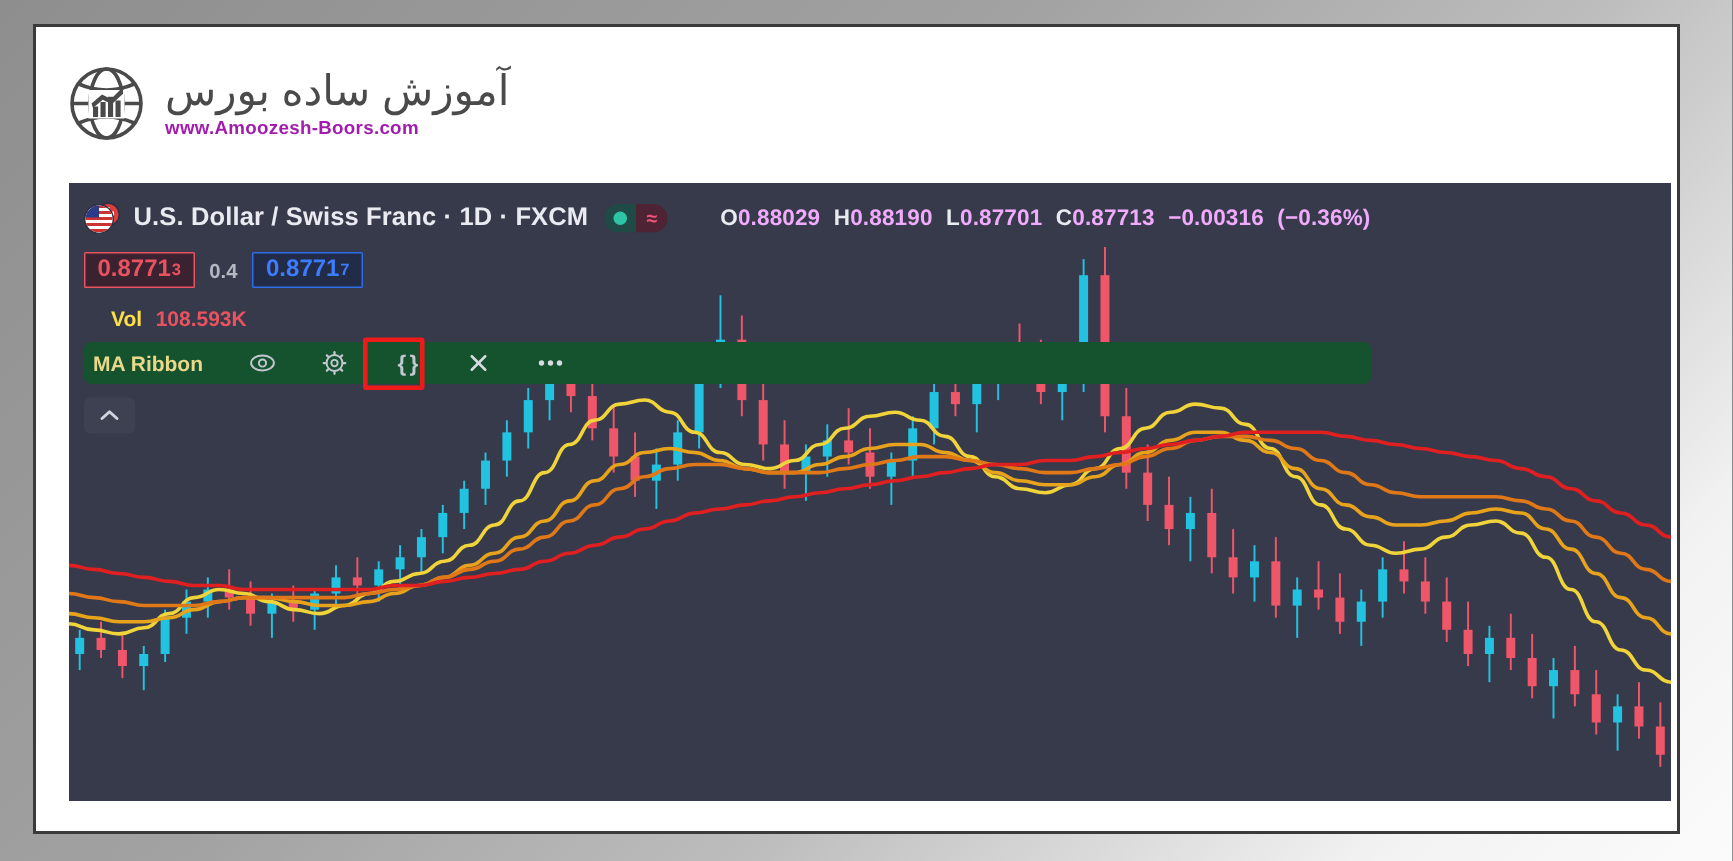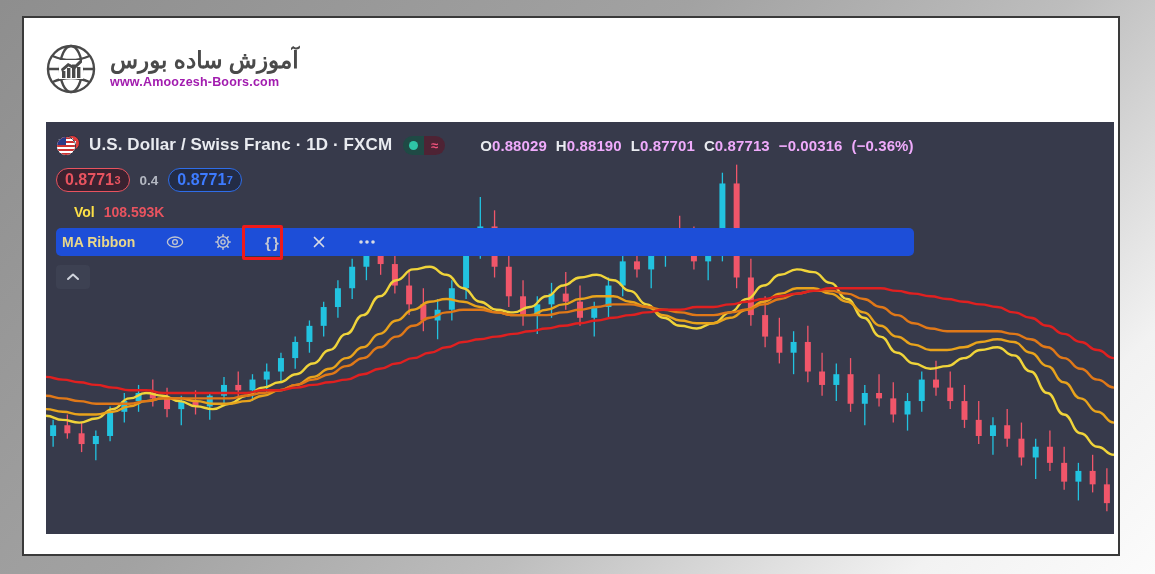--- a/index.html
+++ b/index.html
@@ -22,21 +22,21 @@
     overflow:hidden;
   }
   
   #logo-row{
     position:absolute;left:20px;top:20px;height:62px;
     display:flex;align-items:center;gap:12px;
   }
   #logo-mark{width:54px;height:54px;flex:0 0 auto;}
   #logo-text{display:flex;flex-direction:column;justify-content:center;line-height:1;}
   #logo-fa{
-    font-size:23px;font-weight:bold;color:#4a4a4a;direction:rtl;
+    font-size:28px;font-weight:normal;color:#4a4a4a;direction:rtl;
     letter-spacing:0px;white-space:nowrap;
   }
   #logo-url{
     font-size:12.5px;color:#a21caf;margin-top:4px;white-space:nowrap;
     font-weight:bold;letter-spacing:.2px;
   }
 
   
   #chart-panel{
     position:absolute;left:22px;top:104px;width:1068px;height:412px;
@@ -81,35 +81,35 @@
   #pill-right{flex:1;background:#4e2334;display:flex;align-items:center;justify-content:center;
     color:#f2537d;font-size:13px;font-weight:bold;line-height:1;}
   #ohlc{margin-left:26px;font-size:15px;font-weight:bold;letter-spacing:.1px;}
   .ohlc-k{color:#e9ebf0;}
   .ohlc-v{color:#f0abfc;}
   .ohlc-sp{display:inline-block;width:9px;}
 
   #price-row{height:30px;margin-top:7px;gap:10px;}
   .price-badge{
     height:24px;display:flex;align-items:center;padding:0 8px;
-    border-radius:12px;box-sizing:border-box;font-size:16px;font-weight:bold;
+    border-radius:1px;box-sizing:border-box;font-size:16px;font-weight:bold;
   }
   #badge-bid{border:1.6px solid #e8535f;color:#e8535f;background:#3a2230;}
   #badge-ask{border:1.6px solid #2f6de8;color:#3d7bff;background:#232c46;}
   .sup{font-size:11px;vertical-align:super;line-height:1;margin-left:.5px;}
   #spread{color:#b4b8c2;font-size:13.5px;font-weight:bold;}
 
   #vol-row{height:24px;margin-top:5px;gap:9px;}
   #vol-label{color:#fde047;font-size:14px;font-weight:bold;margin-left:18px;}
   #vol-value{color:#e8535f;font-size:14px;font-weight:bold;}
 
   #ma-row{height:32px;margin-top:4px;position:relative;}
   #ma-toolbar{
     display:flex;align-items:center;height:28px;
-    background:#1d4ed8;border-radius:5px;padding:0 4px 0 6px;gap:20px;
+    background:#14532d;border-radius:5px;padding:0 4px 0 6px;gap:20px;
     position:relative;z-index:3;
   }
   #ma-name{color:#e9d78a;font-size:14px;font-weight:bold;margin-right:6px;}
   .tb-btn{
     width:28px;height:26px;display:flex;align-items:center;justify-content:center;
     color:#c3c7d1;border-radius:4px;
   }
   .tb-btn.braces{font-size:15px;font-weight:bold;letter-spacing:-1px;}
   .tb-btn.more{font-size:9px;letter-spacing:1px;}
   #hidden-vals{

